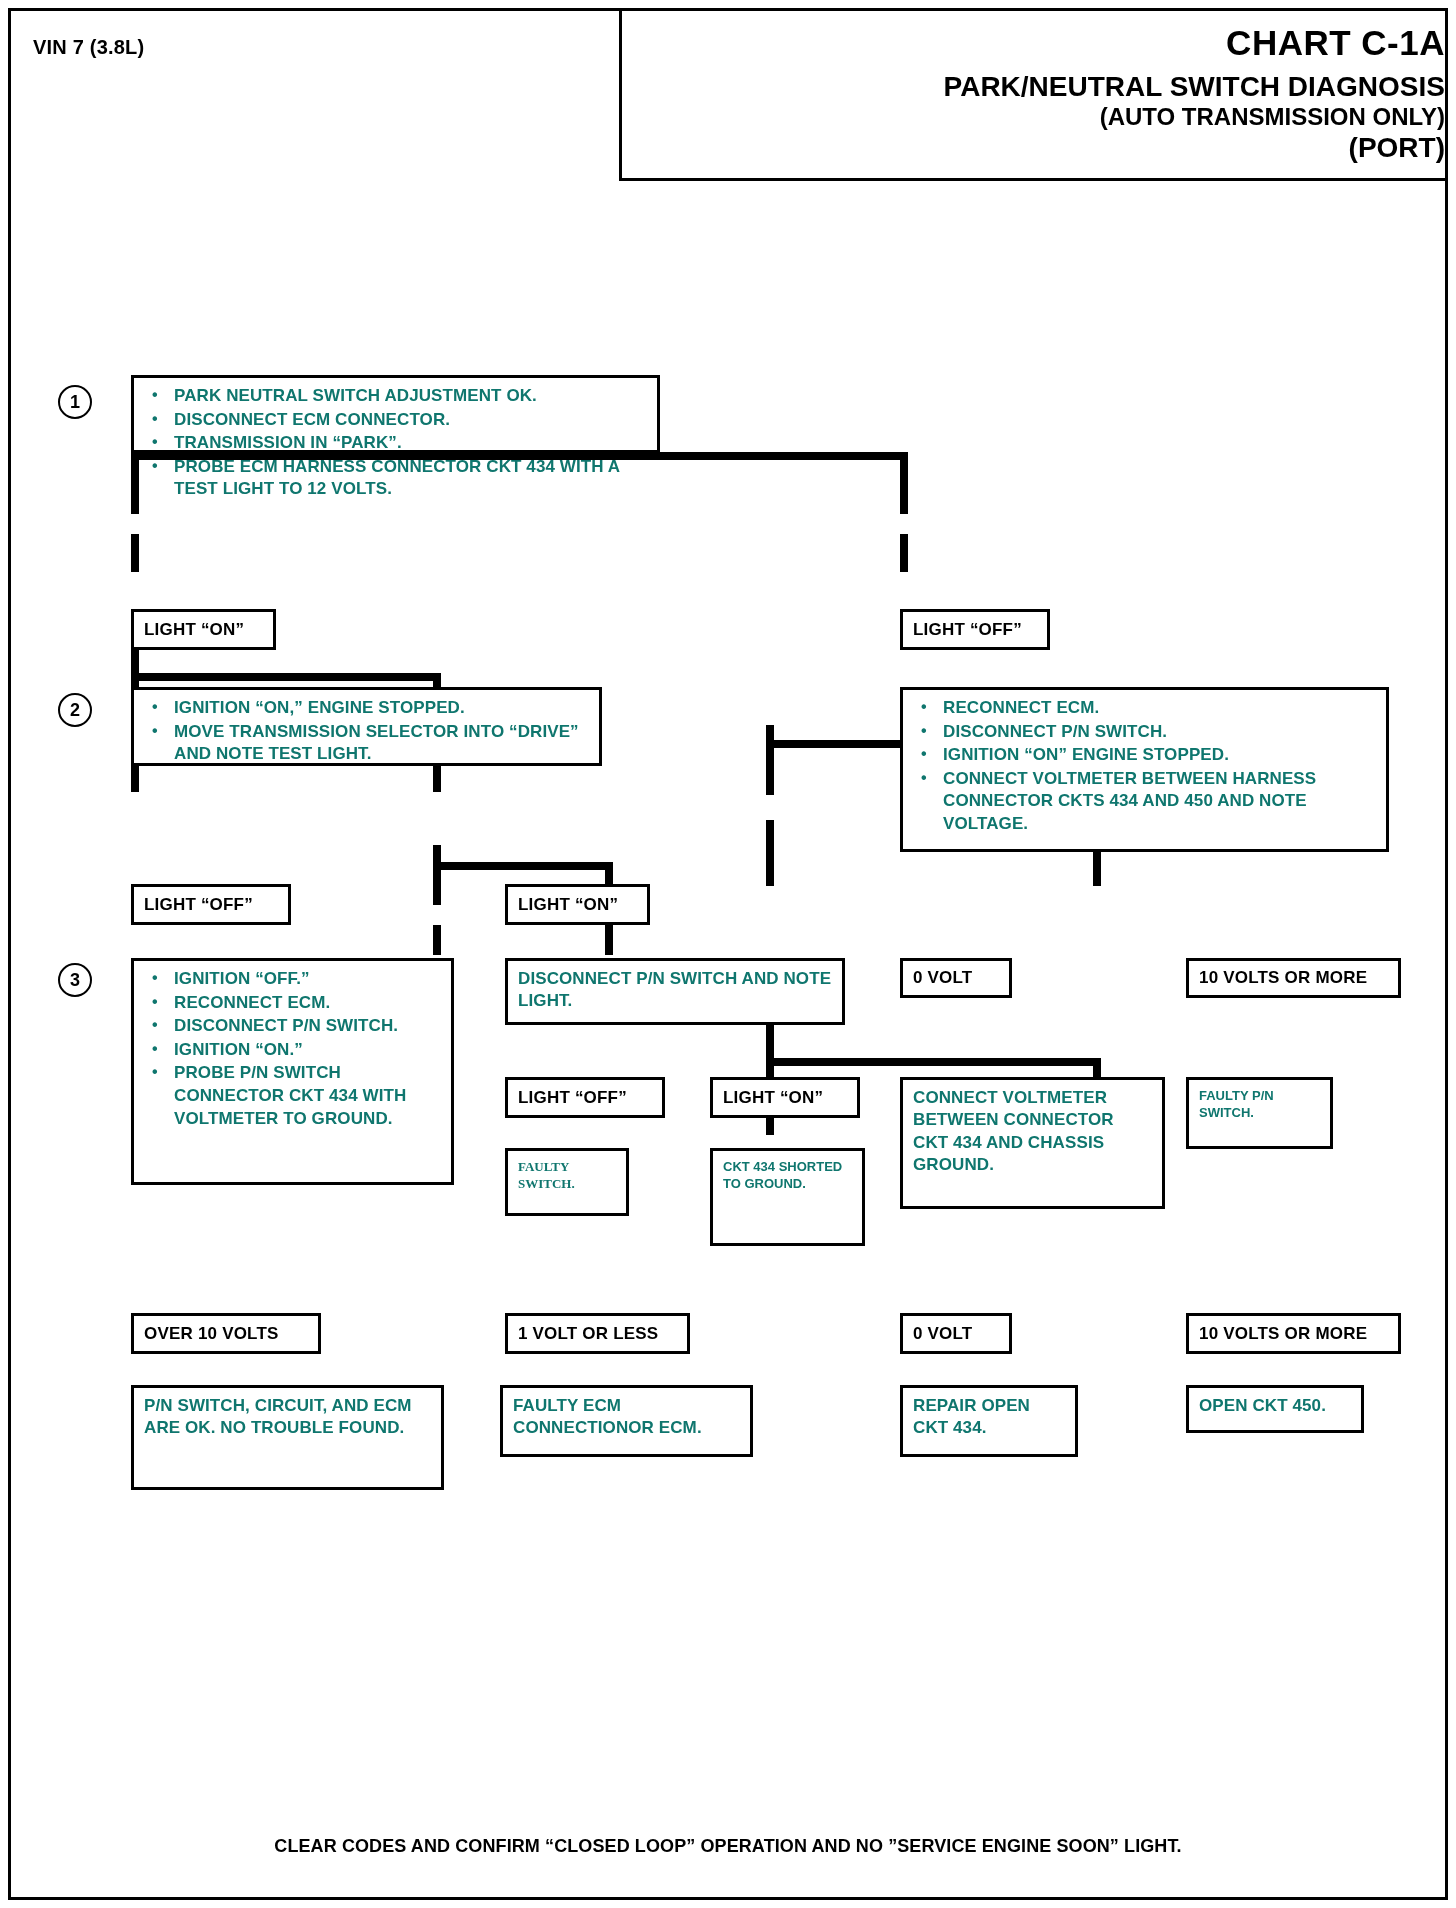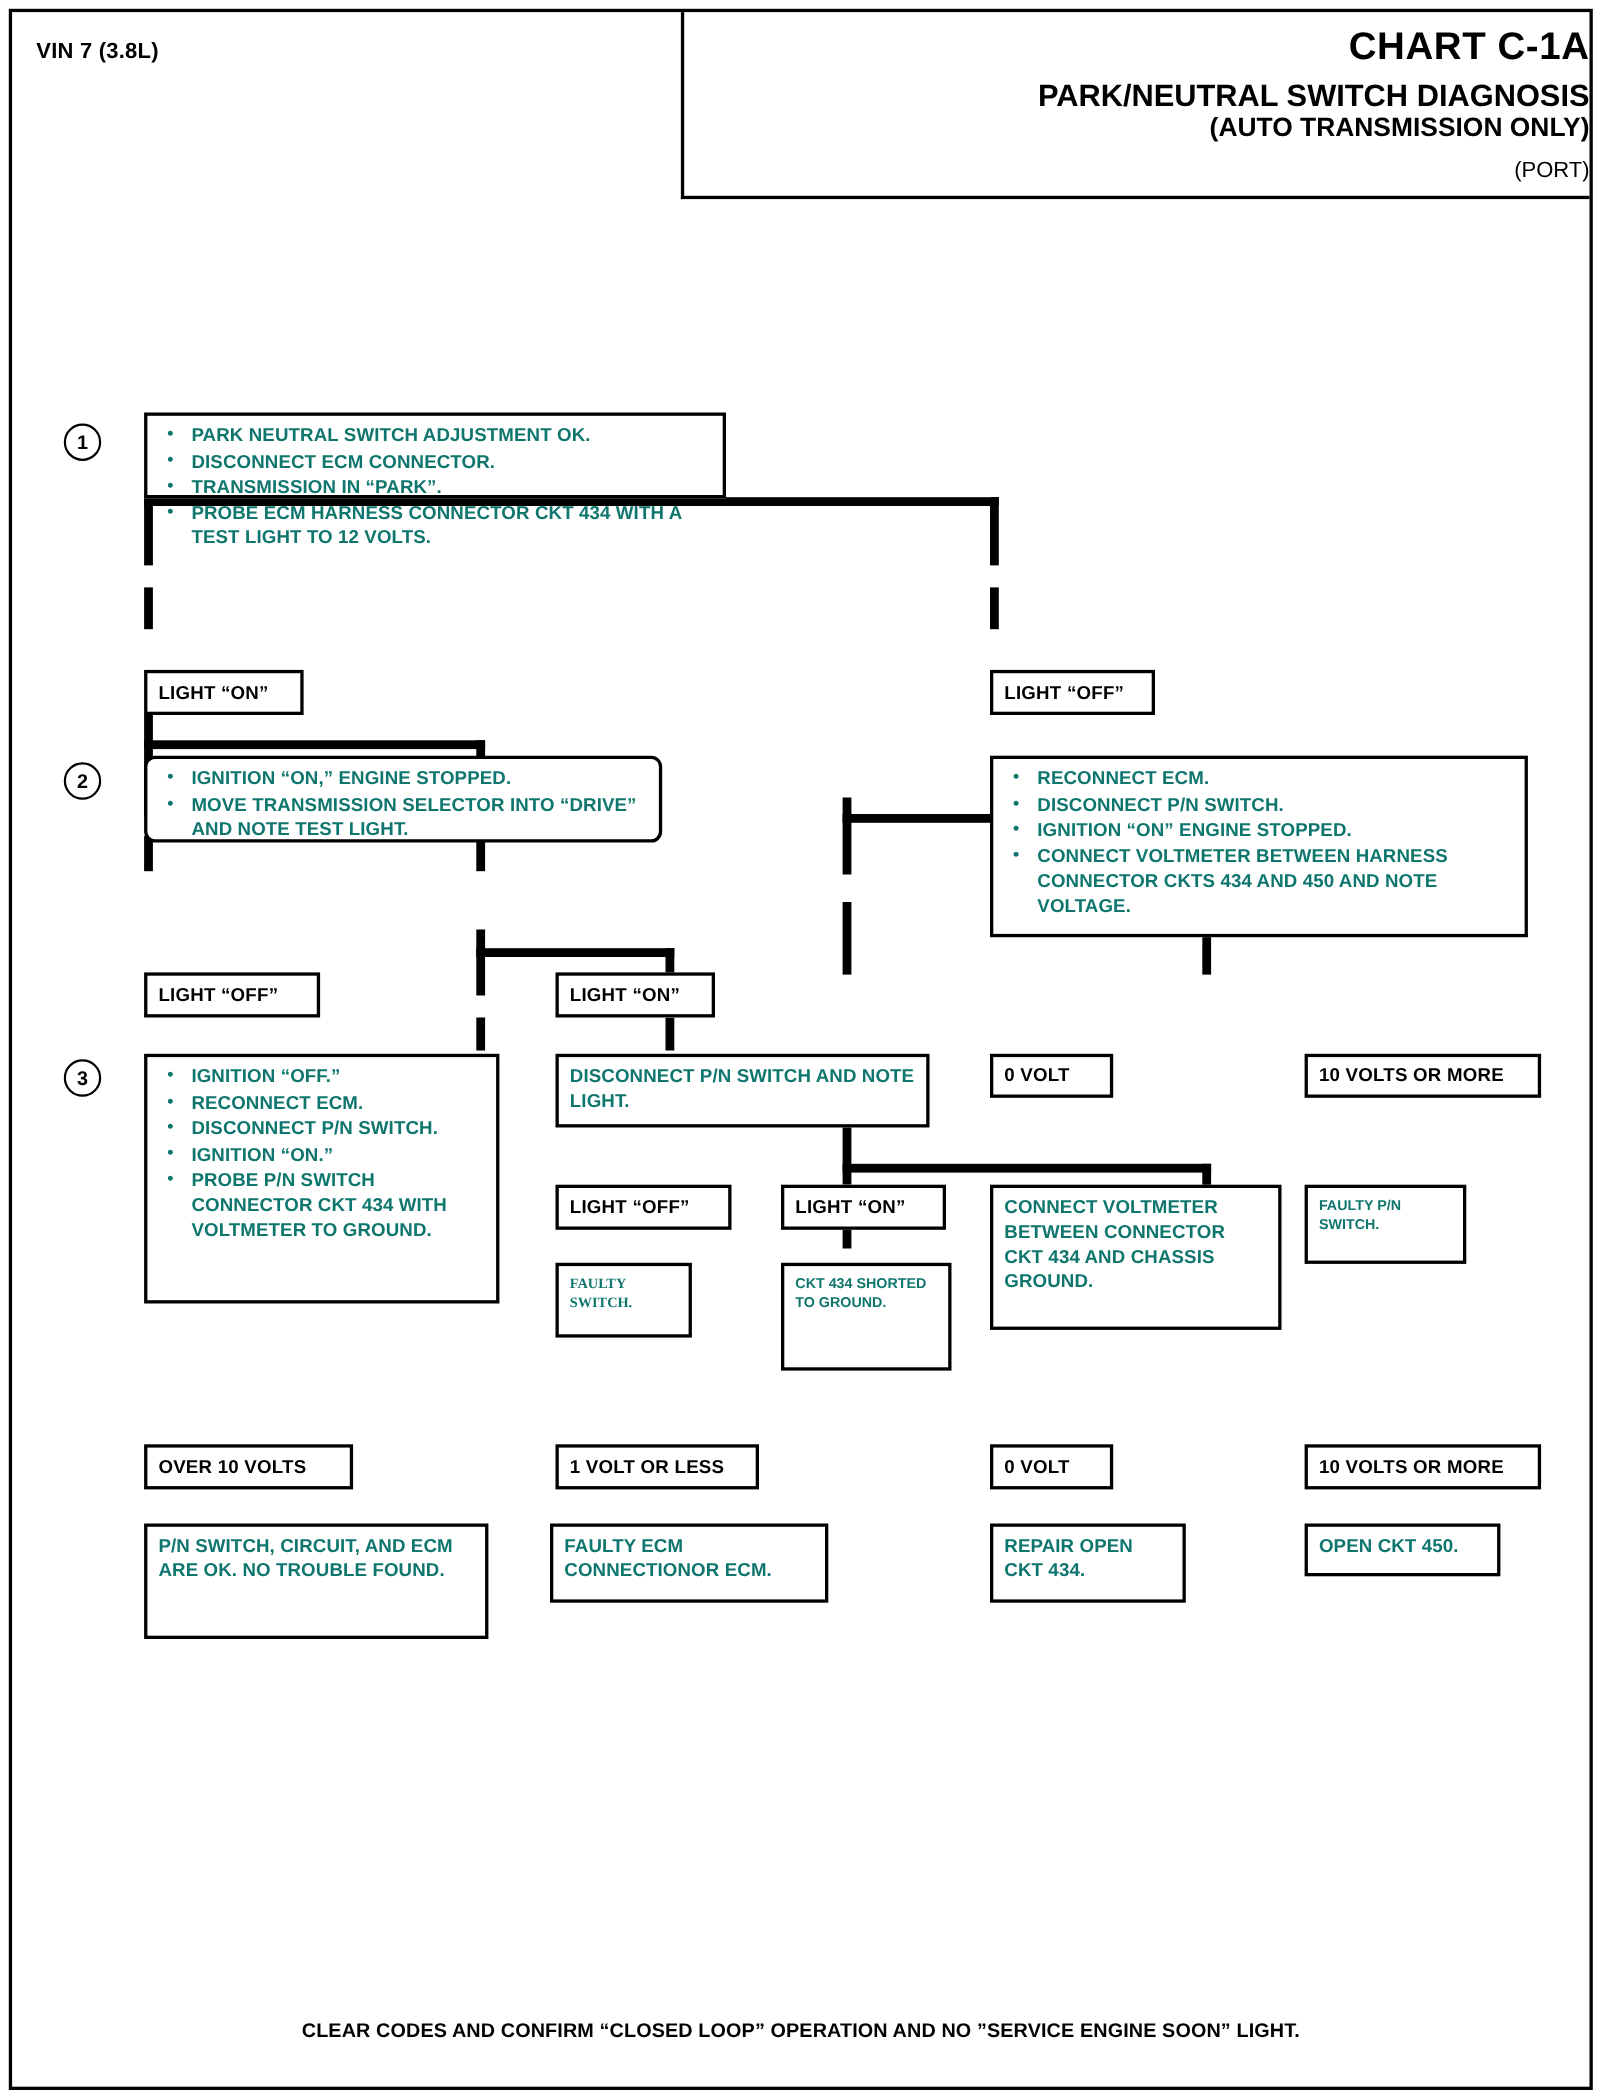--- a/index.html
+++ b/index.html
@@ -68,23 +68,23 @@
     margin-top: 8px;
     font-size: 28px;
     font-weight: bold;
     letter-spacing: 0px;
   }
   .chart-sub {
     font-size: 24px;
     font-weight: bold;
   }
   .chart-sub2 {
-    font-size: 20px;
-    font-weight: normal;
-    margin-top: 13px;
+    font-size: 28px;
+    font-weight: bold;
+    margin-top: 1px;
   }
 
   
   .box {
     position: absolute;
     border: 3px solid #000;
     box-sizing: border-box;
     background: #fff;
     color: #0f766e;
   }
@@ -242,21 +242,21 @@
         <li>TRANSMISSION IN “PARK”.</li>
         <li>PROBE ECM HARNESS CONNECTOR CKT 434 WITH A TEST LIGHT TO 12 VOLTS.</li>
       </ul>
     </div>
   </div>
 
   <div class="tag" style="left:131px; top:609px; width:145px; height:41px;">LIGHT “ON”</div>
   <div class="tag" style="left:900px; top:609px; width:150px; height:41px;">LIGHT “OFF”</div>
 
   <div class="step-circle" style="left:58px; top:693px;">2</div>
-  <div class="box" style="left:131px; top:687px; width:471px; height:79px;border-radius:10px;">
+  <div class="box" style="left:131px; top:687px; width:471px; height:79px;">
     <div class="box-inner">
       <ul class="bullets">
         <li>IGNITION “ON,” ENGINE STOPPED.</li>
         <li>MOVE TRANSMISSION SELECTOR INTO “DRIVE” AND NOTE TEST LIGHT.</li>
       </ul>
     </div>
   </div>
 
   <div class="box" style="left:900px; top:687px; width:489px; height:165px;">
     <div class="box-inner">

